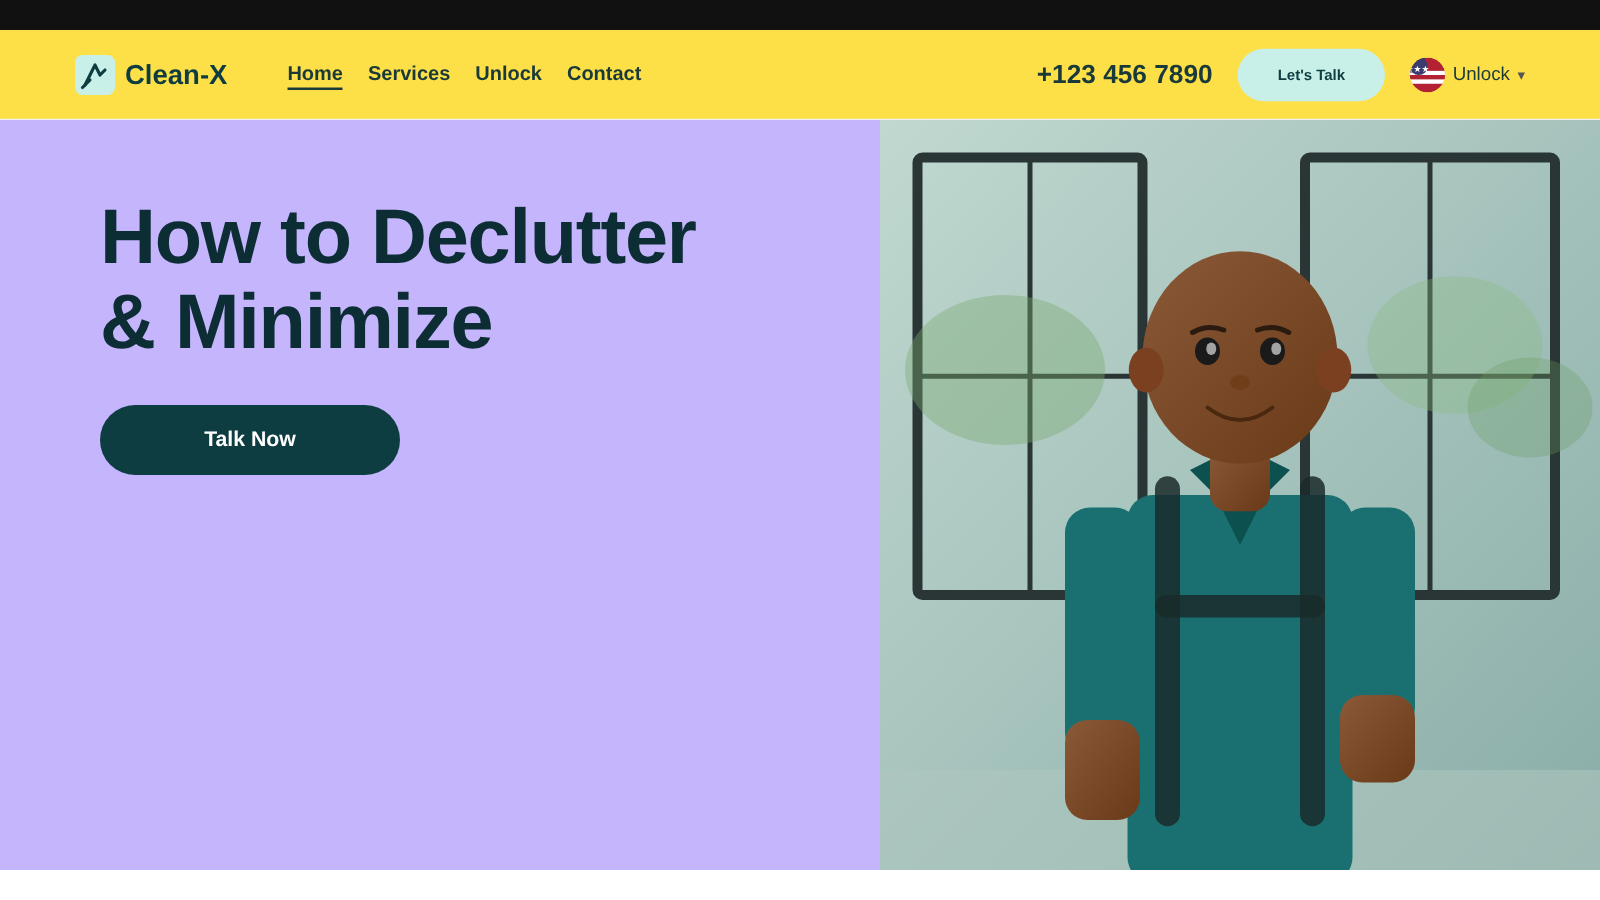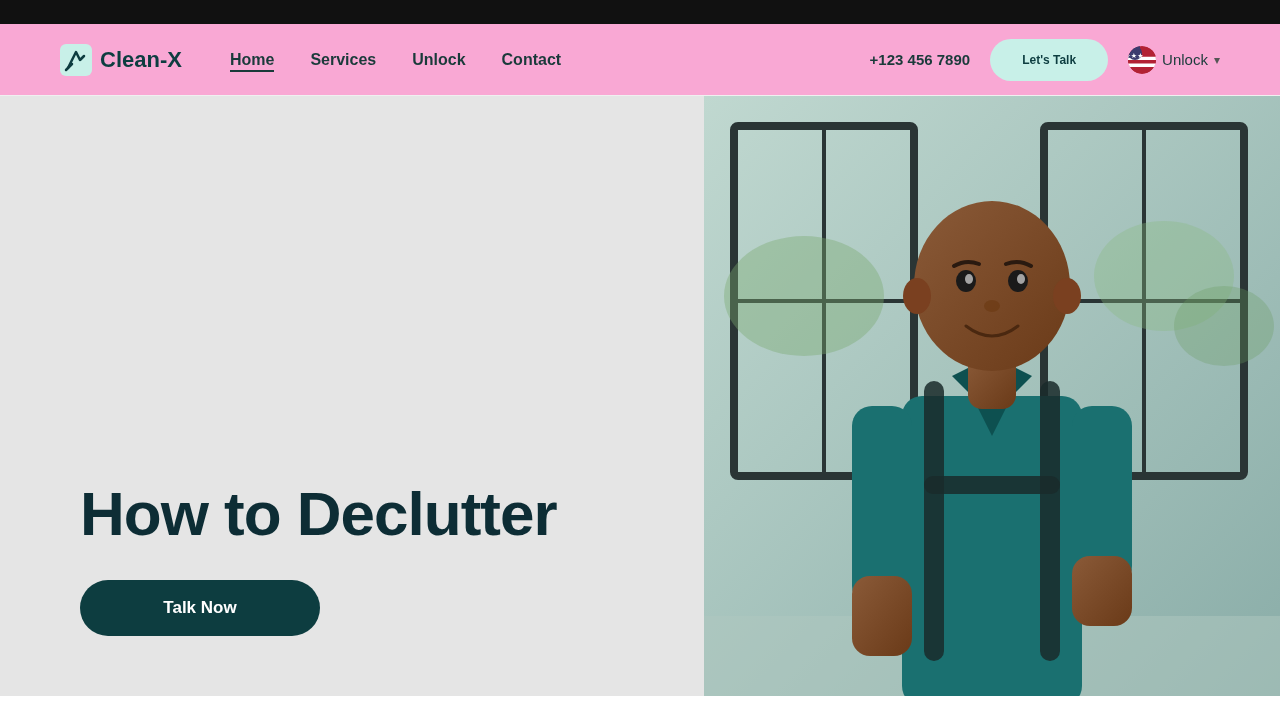--- a/index.html
+++ b/index.html
@@ -23,21 +23,21 @@
       width: 100%;
     }
 
     
     .navbar {
       display: flex;
       align-items: center;
       justify-content: space-between;
       padding: 0 60px;
       height: 72px;
-      background: #f9a8d4;
+      background: #fde047;
       border-bottom: 1px solid #f0f0f0;
     }
 
     .nav-left {
       display: flex;
       align-items: center;
       gap: 48px;
     }
 
     .logo {
@@ -54,21 +54,21 @@
 
     .logo-text {
       font-size: 22px;
       font-weight: 700;
       color: #0d3d40;
     }
 
     .nav-links {
       display: flex;
       align-items: center;
-      gap: 36px;
+      gap: 20px;
       list-style: none;
     }
 
     .nav-links a {
       text-decoration: none;
       color: #1a3a3a;
       font-size: 16px;
       font-weight: 700;
     }
 
@@ -79,21 +79,21 @@
       padding-bottom: 2px;
     }
 
     .nav-right {
       display: flex;
       align-items: center;
       gap: 20px;
     }
 
     .phone-number {
-      font-size: 15px;
+      font-size: 21px;
       font-weight: 600;
       color: #1a3a3a;
     }
 
     .lets-talk-btn {
       background: #c8f0e8;
       color: #0d3d40;
       border: none;
       border-radius: 50px;
       padding: 14px 32px;
@@ -127,25 +127,25 @@
     }
 
     
     .hero {
       display: flex;
       height: 600px;
       position: relative;
     }
 
     .hero-left {
-      background: #e5e5e5;
+      background: #c4b5fd;
       width: 55%;
       display: flex;
       flex-direction: column;
-      justify-content: flex-end;
+      justify-content: flex-start;
       padding: 60px 80px;
     }
 
     .hero-title {
       font-size: 62px;
       font-weight: 800;
       color: #0d2d35;
       line-height: 1.1;
       margin-bottom: 32px;
       letter-spacing: -1px;
@@ -252,20 +252,21 @@
       <span class="chevron-down">▾</span>
     </div>
   </div>
 </nav>
 
 <section class="hero">
 
   <div class="hero-left">
     <h1 class="hero-title">
       <span>How to Declutter</span><br>
+      <span>&amp; Minimize</span>
     </h1>
     <button class="book-now-btn">Talk Now</button>
   </div>
 
   <div class="hero-right">
     <div class="hero-image">
 
       <div class="window-bg"></div>
 
       <svg style="position:absolute;top:0;left:0;width:100%;height:100%;" viewBox="0 0 576 600" xmlns="http://www.w3.org/2000/svg">

